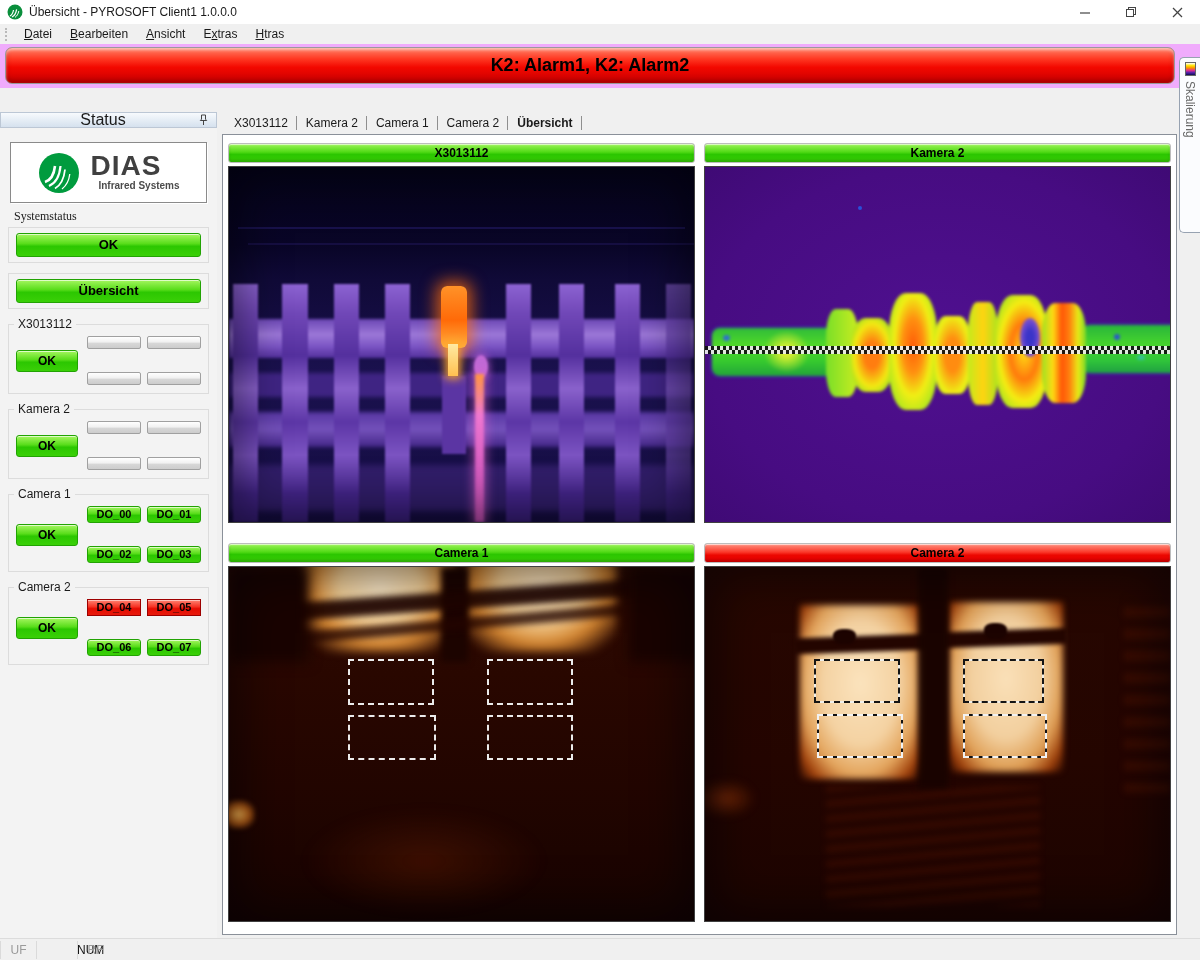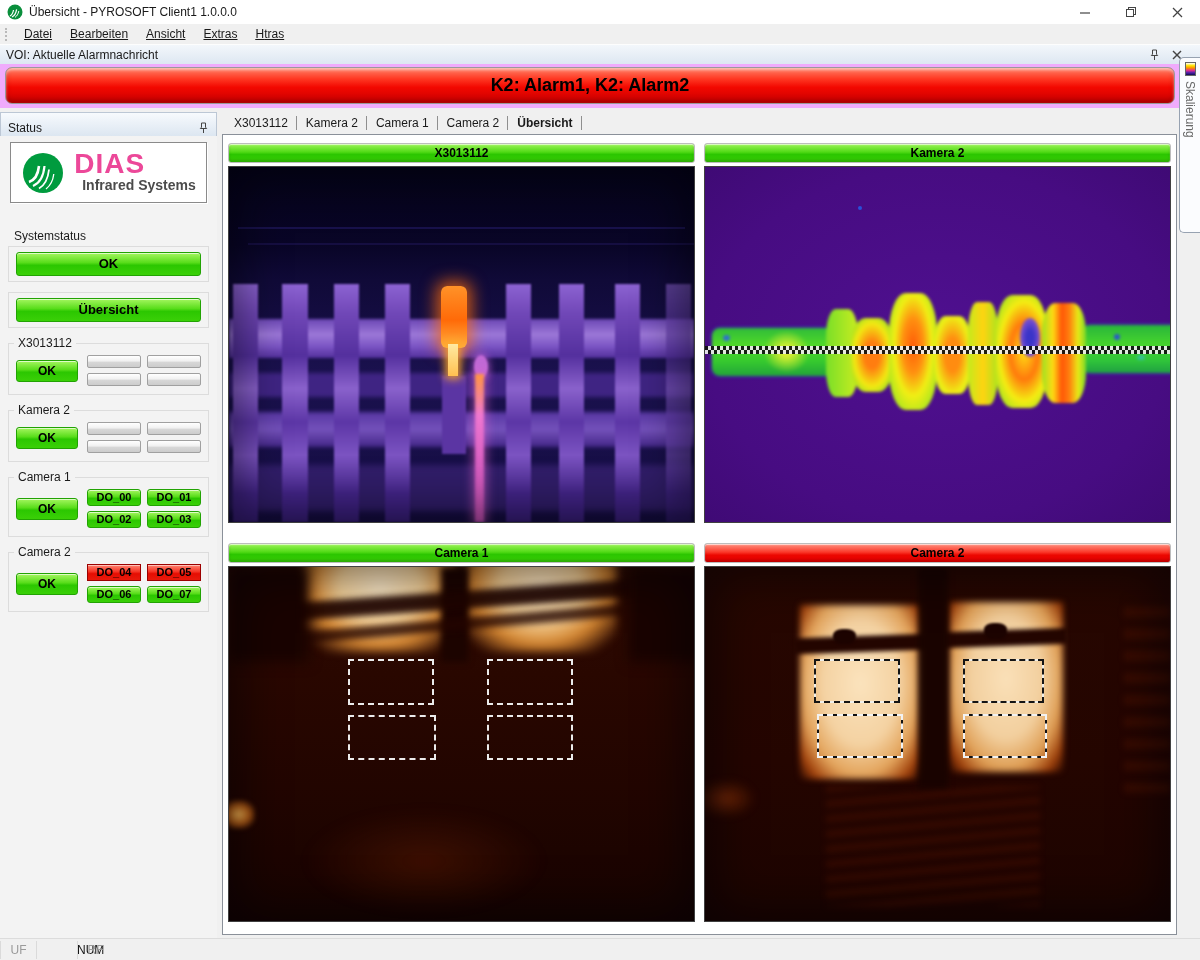--- a/index.html
+++ b/index.html
@@ -9,21 +9,21 @@
   
   .titlebar { position:absolute; top:0; left:0; right:0; height:24px; background:#ffffff; display:flex; align-items:center; }
   .app-icon { margin-left:7px; width:16px; height:16px; }
   .title-text { margin-left:6px; font-size:12px; color:#1a1a1a; }
   .win-btns { margin-left:auto; display:flex; height:100%; }
   .win-btn { width:46px; height:100%; display:flex; align-items:center; justify-content:center; }
 
   
   .menubar { position:absolute; top:24px; left:0; right:0; height:20px; background:#f0f0f0; display:flex; align-items:center; font-size:12px; }
   .menu-grip { width:3px; height:13px; border-left:2px dotted #b9b9b9; margin:0 7px 0 5px; }
-  .menu-item { padding:3px 9px;text-decoration:underline; }
+  .menu-item { padding:3px 9px; }
   .menu-item u { text-decoration:underline; }
 
   
   .voi { position:absolute; top:44px; left:0; right:0; height:64px; }
   .voi-header { height:20px; background:linear-gradient(180deg,#f3f7fb 0%,#dde7f2 100%); border-top:1px solid #fdfdfd; display:flex; align-items:center; padding:0 6px; font-size:12px; }
   .voi-title { flex:1; }
   .voi-tools { display:flex; gap:12px; margin-right:12px; align-items:center; }
   .voi-body { height:44px; background:#f0abfc; position:relative; }
   .alarm-banner { position:absolute; left:5px; right:25px; top:3px; height:37px; border-radius:7px; border:1px solid #9a9a9a;
       background:linear-gradient(180deg,#ff8168 0%,#ff3a24 30%,#f30800 55%,#c90000 100%);
@@ -32,42 +32,42 @@
   .alarm-text { font-size:18px; font-weight:bold; color:#000; }
 
   
   .skal-tab { position:absolute; top:57px; right:0; width:21px; height:176px; background:#fbfcfe; border:1px solid #97a2b1; border-right:none; border-radius:5px 0 0 5px; display:flex; flex-direction:column; align-items:center; padding-top:4px; gap:5px; }
   .skal-icon { width:11px; height:14px; border:1px solid #666;
       background:linear-gradient(180deg,#ffffff 0%,#ffe400 22%,#ff8d00 42%,#e02f8e 62%,#5520aa 80%,#0d0d55 100%); }
   .skal-label { writing-mode:vertical-rl; font-size:12px; color:#6a6a6a; }
 
   
   .sidebar { position:absolute; top:112px; left:0; width:217px; height:826px; background:#f3f3f3; }
-  .side-header { height:31px; background:linear-gradient(180deg,#f7fafd 0%,#d5e1ee 100%); border:1px solid #bb c; border:1px solid #bcc7d5; display:flex; align-items:center; padding:0 7px; font-size:12px; }
+  .side-header { height:16px; background:linear-gradient(180deg,#f7fafd 0%,#d5e1ee 100%); border:1px solid #bb c; border:1px solid #bcc7d5; display:flex; align-items:center; padding:0 7px; font-size:16px;text-align:center; }
   .side-header .hd-title { flex:1; }
   .side-body { position:absolute; top:24px; bottom:0; left:0; right:0; background:#f3f3f3; }
 
   .logo-box { margin:6px 10px 0; height:61px; background:#fff; border:1px solid #8a8a8a; box-shadow:1px 1px 0 #ffffff; display:flex; align-items:center; justify-content:center; gap:9px; }
-  .dias-name { color:#ec4899; font-weight:bold; font-size:28px; letter-spacing:1px; line-height:.85; }
-  .dias-sub  { color:#4b4b4b; font-weight:bold; font-size:14px; margin-top:2px;margin-left:8px; }
-
-  .sys-label { margin:26px 0 3px 14px; font-size:12px; }
+  .dias-name { color:#404040; font-weight:bold; font-size:28px; letter-spacing:1px; line-height:.85; }
+  .dias-sub  { color:#4b4b4b; font-weight:bold; font-size:10px; margin-top:2px;margin-left:8px; }
+
+  .sys-label { margin:6px 0 3px 14px; font-size:12px;font-family:Liberation Serif, serif; }
   .frame { margin:0 8px; border:1px solid #dcdcdc; padding:5px 7px; }
   .frame + .frame { margin-top:10px; }
 
   .g-green { background:linear-gradient(180deg,#a5f660 0%,#58dd1a 44%,#2cc701 56%,#3ad007 100%); border:1px solid #22a303; border-radius:3px; box-shadow:inset 0 1px 0 rgba(255,255,255,.65); color:#000; }
   .g-red   { background:linear-gradient(180deg,#ff8472 0%,#f63526 44%,#e50d02 58%,#e81a0c 100%); border:1px solid #9d0000; border-radius:0; box-shadow:inset 0 1px 0 rgba(255,255,255,.5); color:#000; }
 
   .btn-wide { display:block; width:100%; height:24px; font-weight:bold; font-size:13px; text-align:center; line-height:22px; }
 
   .group { position:relative; margin:15px 8px 0; border:1px solid #dcdcdc; padding:11px 7px 8px; }
   .group-label { position:absolute; top:-8px; left:5px; background:#f3f3f3; padding:0 4px; font-size:12px; }
   .group-row { display:flex; align-items:center; gap:9px; }
   .btn-ok { width:62px; height:22px; font-weight:bold; font-size:12px; text-align:center; line-height:20px; flex:none; }
-  .out-grid { flex:1; display:grid; grid-template-columns:1fr 1fr; gap:5px 6px; }
+  .out-grid { flex:1; display:grid; grid-template-columns:1fr 1fr; gap:23px 6px; }
   .out { height:13px; border:1px solid #a0a0a0; border-radius:2px; background:linear-gradient(180deg,#ffffff 0%,#f1f1f1 45%,#d7d7d7 58%,#cccccc 100%); }
   .out-btn { height:17px; font-size:11px; font-weight:bold; text-align:center; line-height:15px; }
 
   
   .main { position:absolute; left:222px; top:112px; width:956px; height:823px; }
   .tabbar { height:22px; display:flex; align-items:center; font-size:12px; padding-left:3px; }
   .tab { position:relative; padding:3px 9px; }
   .tab::after { content:""; position:absolute; right:0; top:3px; bottom:3px; width:1px; background:#8f8f8f; }
   .tab.active { font-weight:bold; }
   .content { position:absolute; top:22px; left:0; right:1px; bottom:0; background:#fff; border:1px solid #8a9099; padding:8px 5px 12px; display:flex; flex-direction:column; gap:20px; }
@@ -192,33 +192,20 @@
 <div class="menubar">
   <div class="menu-grip"></div>
   <div class="menu-item"><span></span><u>D</u><span>atei</span></div>
   <div class="menu-item"><span></span><u>B</u><span>earbeiten</span></div>
   <div class="menu-item"><span></span><u>A</u><span>nsicht</span></div>
   <div class="menu-item"><span>E</span><u>x</u><span>tras</span></div>
   <div class="menu-item"><span></span><u>H</u><span>tras</span></div>
 </div>
 
 <div class="voi">
-  <div class="voi-header">
-    <span class="voi-title">VOI: Aktuelle Alarmnachricht</span>
-    <div class="voi-tools">
-      <svg width="11" height="12" viewBox="0 0 11 12">
-          <path d="M3.5 1h4v4.2l1.2 1.3H2.3l1.2-1.3z" fill="none" stroke="#444"></path>
-          <line x1="5.5" y1="6.5" x2="5.5" y2="11" stroke="#444"></line>
-        </svg>
-      <svg width="10" height="10">
-          <line x1="1" y1="1" x2="9" y2="9" stroke="#444" stroke-width="1.4"></line>
-          <line x1="9" y1="1" x2="1" y2="9" stroke="#444" stroke-width="1.4"></line>
-        </svg>
-    </div>
-  </div>
   <div class="voi-body">
     <div class="alarm-banner">
       <span class="alarm-text">K2: Alarm1, K2: Alarm2</span>
     </div>
   </div>
 </div>
 
 <div class="skal-tab">
   <div class="skal-icon" style="position:static"></div>
   <span class="skal-label">Skalierung</span>

